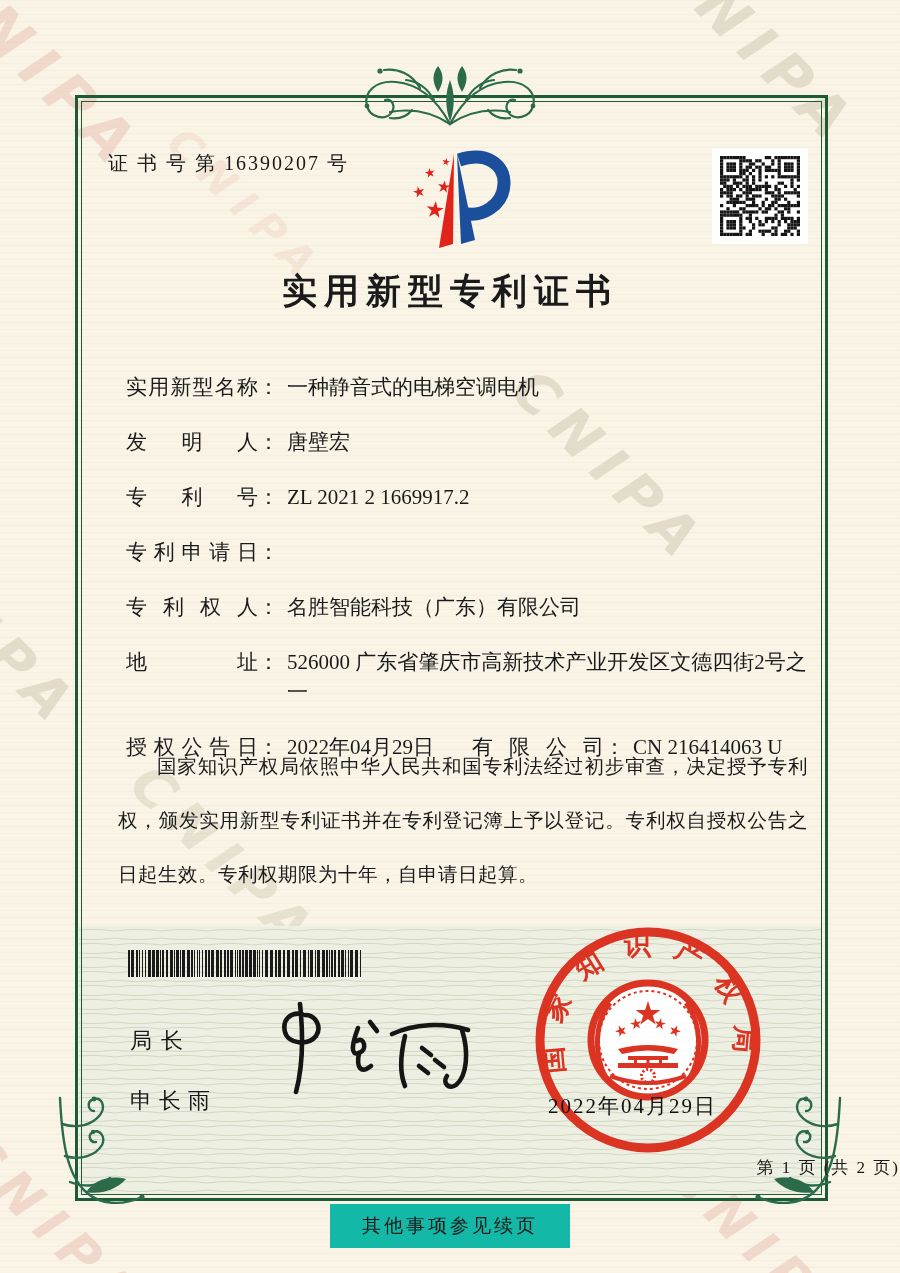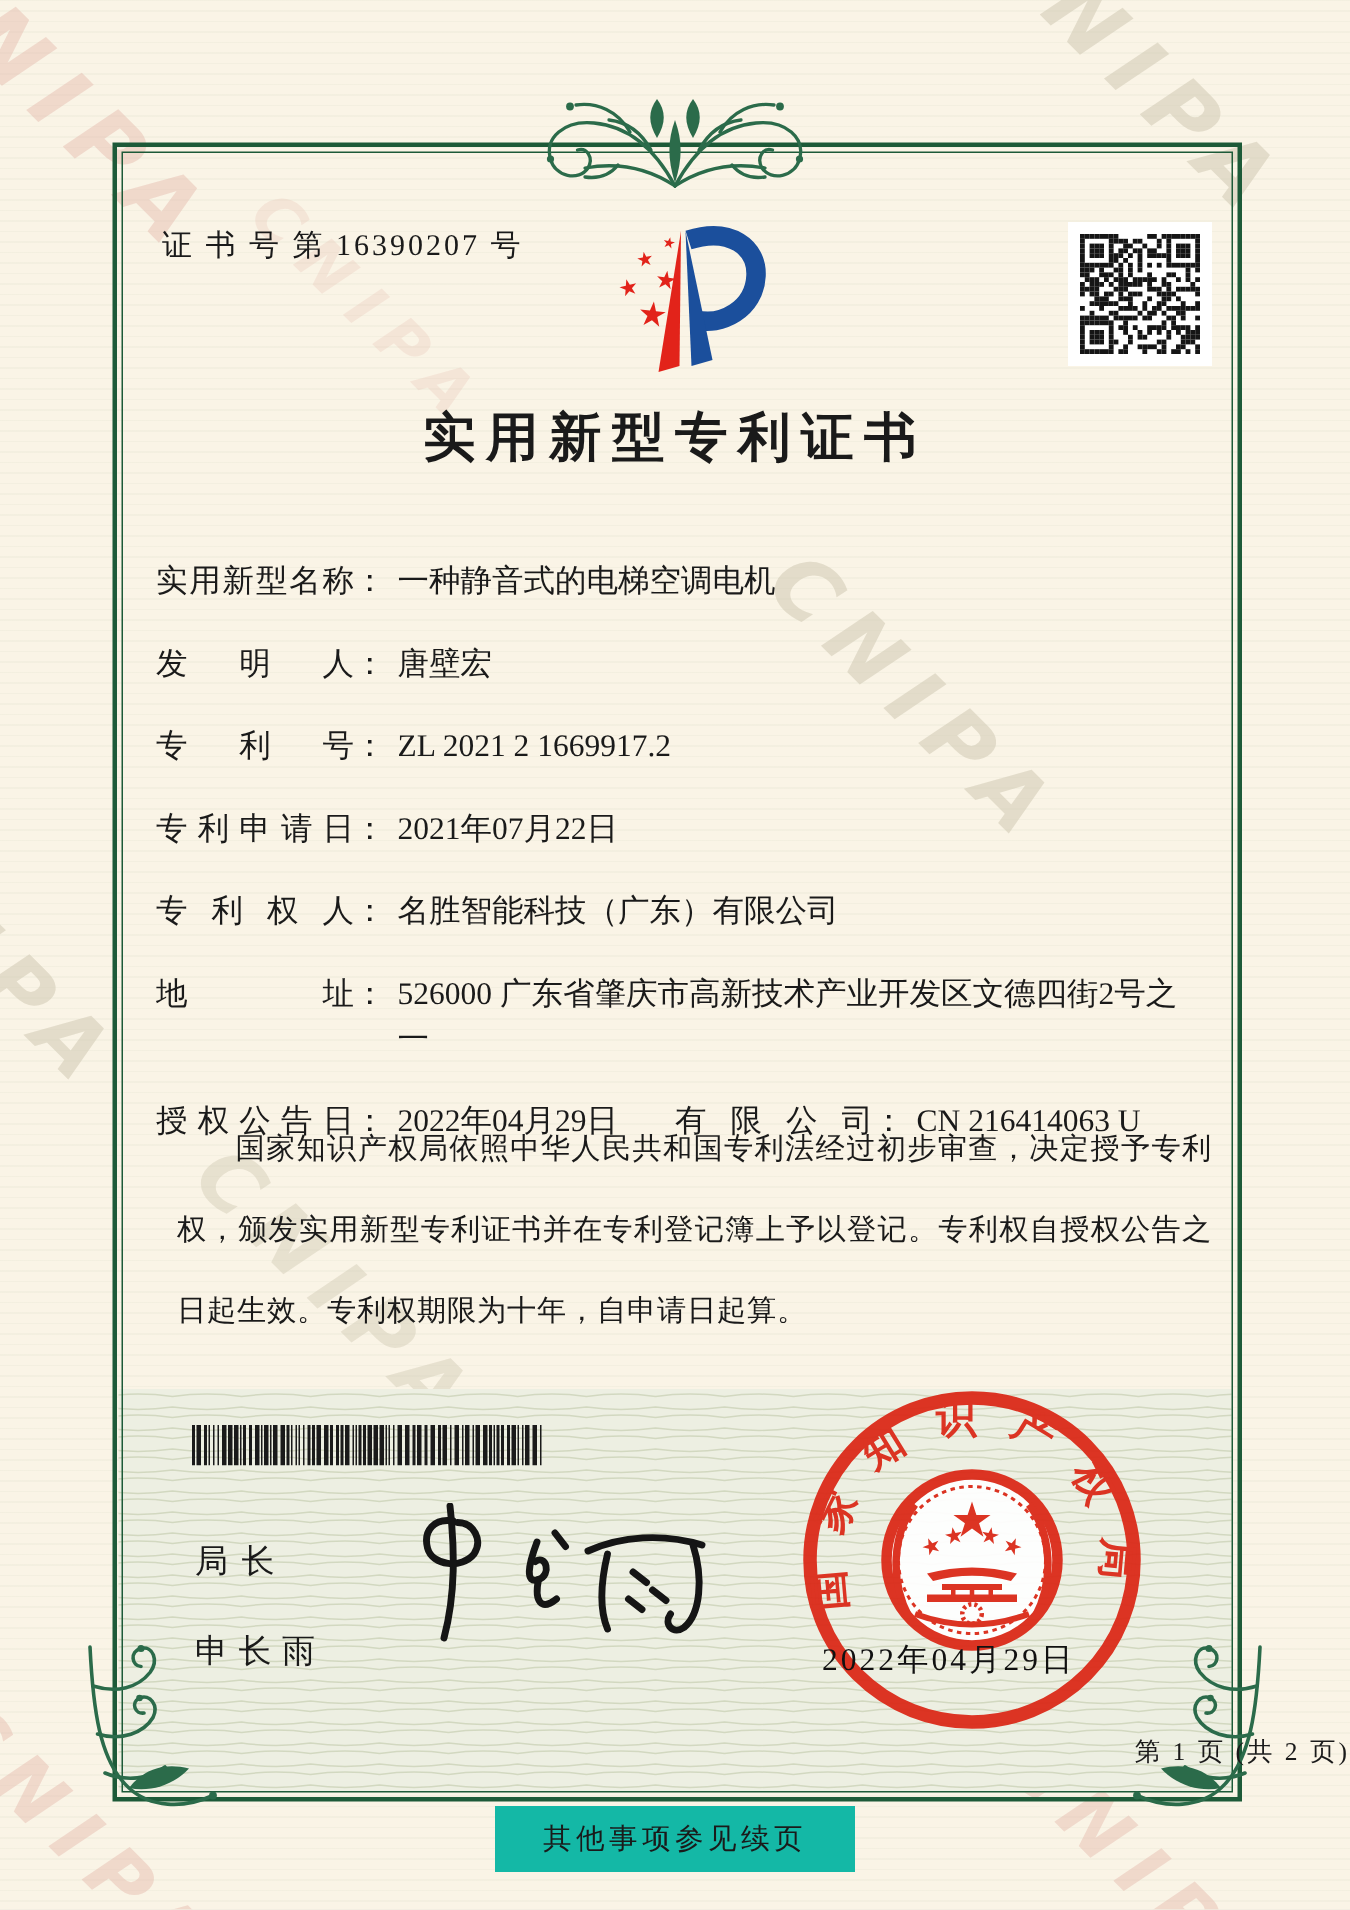--- a/index.html
+++ b/index.html
@@ -41,21 +41,21 @@
   }
   .logo{position:absolute;left:383px;top:150px;z-index:4;}
   .qrbox{
     position:absolute;left:712px;top:148px;width:96px;height:96px;background:#fff;z-index:4;
   }
   .qrbox svg{position:absolute;left:8px;top:8px;}
   .title{
     position:absolute;left:0;top:268px;width:100%;text-align:center;
     font-size:35px;font-weight:bold;letter-spacing:7px;z-index:4;
   }
-  .fields{position:absolute;left:104px;top:372px;width:690px;z-index:4;font-size:21px;}
+  .fields{position:absolute;left:126px;top:372px;width:690px;z-index:4;font-size:21px;}
   .frow{margin-bottom:25px;line-height:30px;display:flex;align-items:flex-start;}
   .lbl{display:inline-block;width:132px;text-align:justify;text-align-last:justify;flex:none;}
   .colon{flex:none;}
   .val{padding-left:8px;flex:1;}
   .grant{display:flex;margin-bottom:0;}
   .grant .pair{display:flex;}
   .grant .pair2{margin-left:38px;}
   .grant .val{flex:none;}
   .paras{
     position:absolute;left:118px;top:740px;width:690px;z-index:4;
@@ -550,21 +550,20 @@
       <span class="val">唐壁宏</span>
     </div>
     <div class="frow">
       <span class="lbl">专利号</span>
         <span class="colon">：</span>
       <span class="val">ZL 2021 2 1669917.2</span>
     </div>
     <div class="frow">
       <span class="lbl">专利申请日</span>
         <span class="colon">：</span>
-      <span class="val">2021年07月22日</span>
     </div>
     <div class="frow">
       <span class="lbl">专利权人</span>
         <span class="colon">：</span>
       <span class="val">名胜智能科技（广东）有限公司</span>
     </div>
     <div class="frow">
       <span class="lbl">地址</span>
         <span class="colon">：</span>
       <span class="val">526000 广东省肇庆市高新技术产业开发区文德四街2号之一</span>

